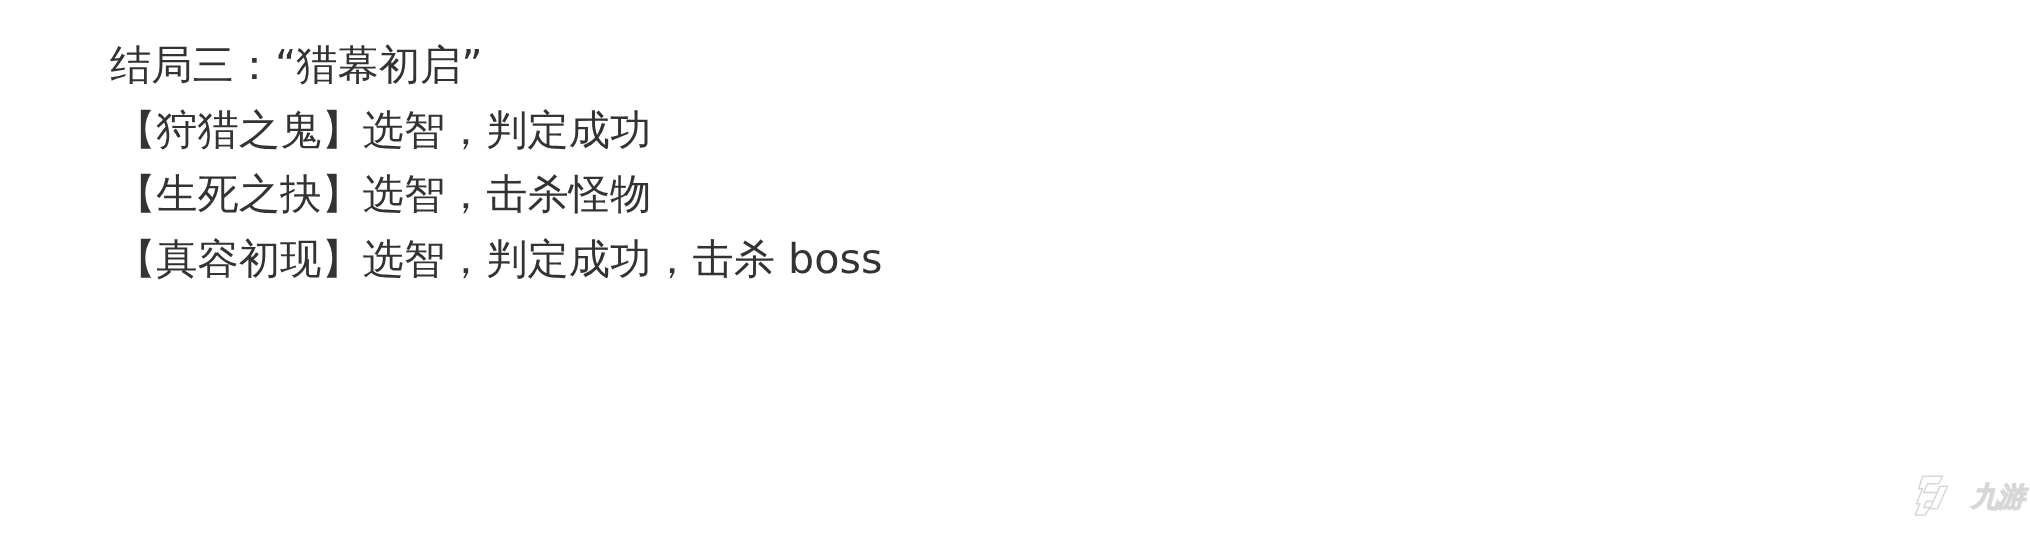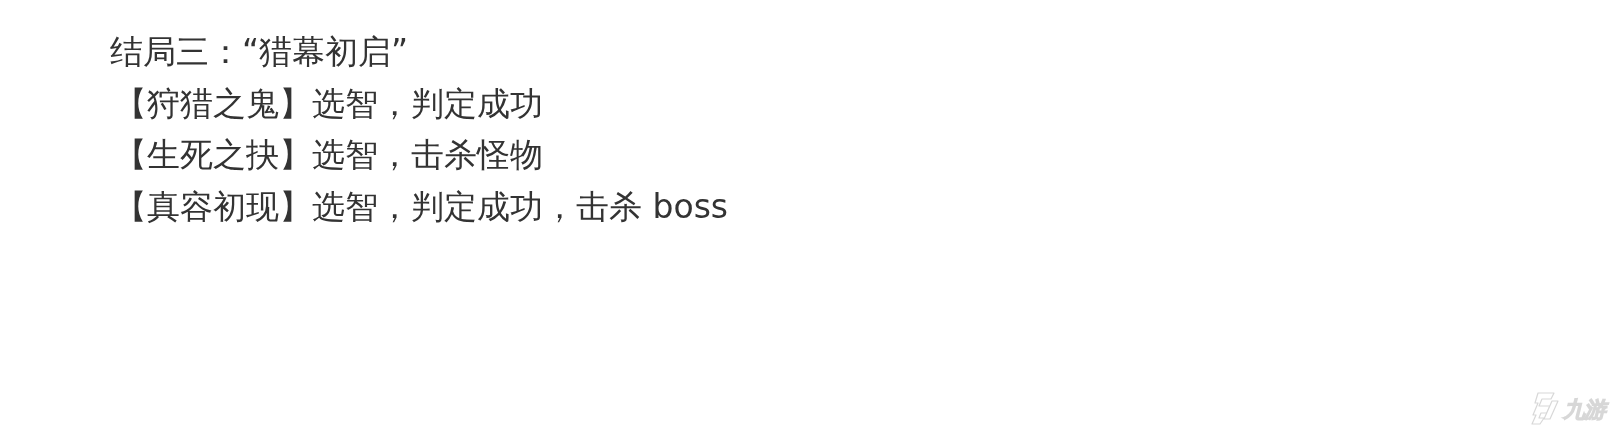--- a/index.html
+++ b/index.html
@@ -10,21 +10,21 @@
   body {
     width: 1624px;
     height: 437px;
     position: relative;
     overflow: hidden;
     font-family: "DejaVu Sans", "Liberation Sans", sans-serif;
     color: #333333;
   }
   .content {
     position: absolute;
-    left: 110px;
+    left: 88px;
     top: 26px;
   }
   .line {
     height: 51.5px;
     line-height: 51.5px;
     font-size: 33px;
     white-space: nowrap;
     letter-spacing: 0px;
   }
   .title-line {
@@ -34,23 +34,22 @@
     margin-left: 4px;
   }
   .watermark {
     position: absolute;
     left: 1530px;
     top: 378px;
     width: 94px;
     height: 40px;
     display: flex;
     align-items: center;
-    gap: 3px;
+    gap: 17px;
     opacity: 0.55;
-    margin-top: 12px;
   }
   .watermark-text {
     font-family: "DejaVu Sans", sans-serif;
     font-size: 22px;
     font-style: italic;
     font-weight: bold;
     color: #ffffff;
     -webkit-text-stroke: 1px #b8b8b8;
     letter-spacing: -1px;
   }

